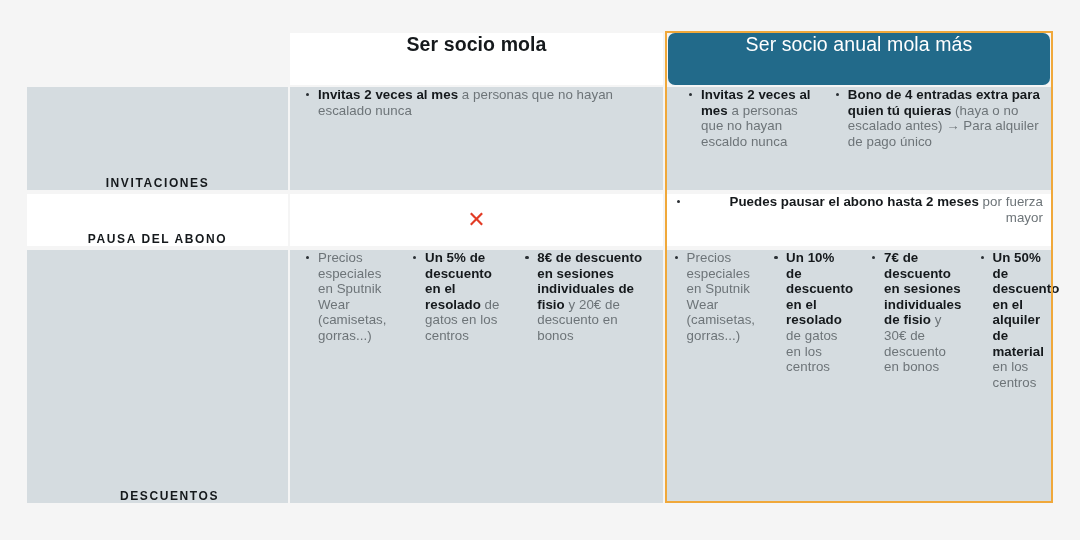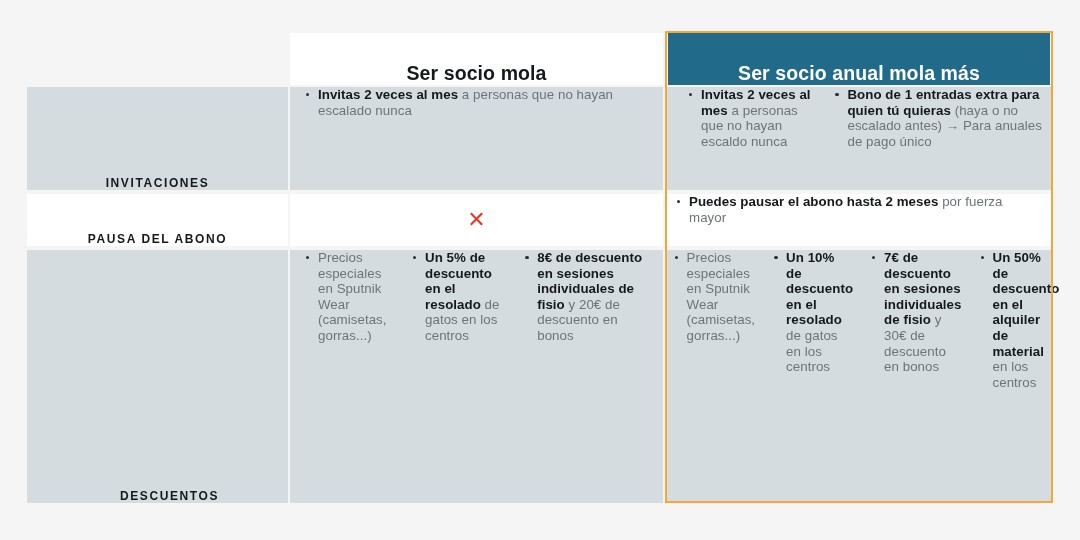--- a/index.html
+++ b/index.html
@@ -26,37 +26,38 @@
   .cell {
     position: absolute;
     box-sizing: border-box;
   }
   .cell.shade { background: #d5dce0; }
   .cell.white { background: #ffffff; }
 
   
   .hdr {
     display: flex;
-    align-items: flex-end;
+    align-items: flex-start;
     justify-content: center;
     text-align: center;
   }
   .hdr-plain {
     background: #ffffff;
     color: #15191c;
     font-size: 19.5px;
     font-weight: bold;
     letter-spacing: .1px;
   }
   .hdr-feature {
     background: #226a8a;
     color: #ffffff;
     font-size: 19.5px;
-    font-weight: bold;
+    font-weight: normal;
     letter-spacing: .1px;
+    border-radius: 7px;
   }
 
   
   .rowlabel {
     display: flex;
     align-items: flex-end;
     justify-content: center;
     text-align: center;
     font-size: 12px;
     font-weight: bold;
@@ -141,37 +142,37 @@
       </div>
     </div>
   </div>
 
   <div class="cell shade" style="left: 665px; top: 87px; width: 388px; height: 103px; background: rgb(213, 220, 224);">
     <div class="bullets loose" style="padding-left:22px; padding-right:10px;">
       <div class="bullet">
         <b>Invitas 2 veces al mes</b><span> a personas que no hayan escaldo nunca</span>
       </div>
       <div class="bullet">
-        <b>Bono de 1 entradas extra para quien tú quieras</b><span> (haya o no escalado antes) → Para anuales de pago único</span>
+        <b>Bono de 4 entradas extra para quien tú quieras</b><span> (haya o no escalado antes) → Para alquiler de pago único</span>
       </div>
     </div>
   </div>
 
   <div class="cell white rowlabel" style="left: 27px; top: 194px; width: 261px; height: 52px; background: rgb(255, 255, 255);">
     <span>PAUSA DEL ABONO</span>
   </div>
 
   <div class="cell white" style="left: 290px; top: 194px; width: 373px; height: 52px; background: rgb(255, 255, 255);">
     <div class="crossmark" style="color: rgb(226, 59, 37);">
       <span>✕</span>
     </div>
   </div>
 
   <div class="cell white" style="left: 665px; top: 194px; width: 388px; height: 52px; background: rgb(255, 255, 255);">
-    <div class="bullets loose" style="padding-left:10px; padding-right:10px;">
+    <div class="bullets loose" style="padding-left:10px; padding-right:10px;text-align:right;">
       <div class="bullet">
         <b>Puedes pausar el abono hasta 2 meses</b><span> por fuerza mayor</span>
       </div>
     </div>
   </div>
 
   <div class="cell shade rowlabel" style="left: 27px; top: 250px; width: 261px; height: 253px; background: rgb(213, 220, 224); padding-left: 24px;">
     <span>DESCUENTOS</span>
   </div>
 

